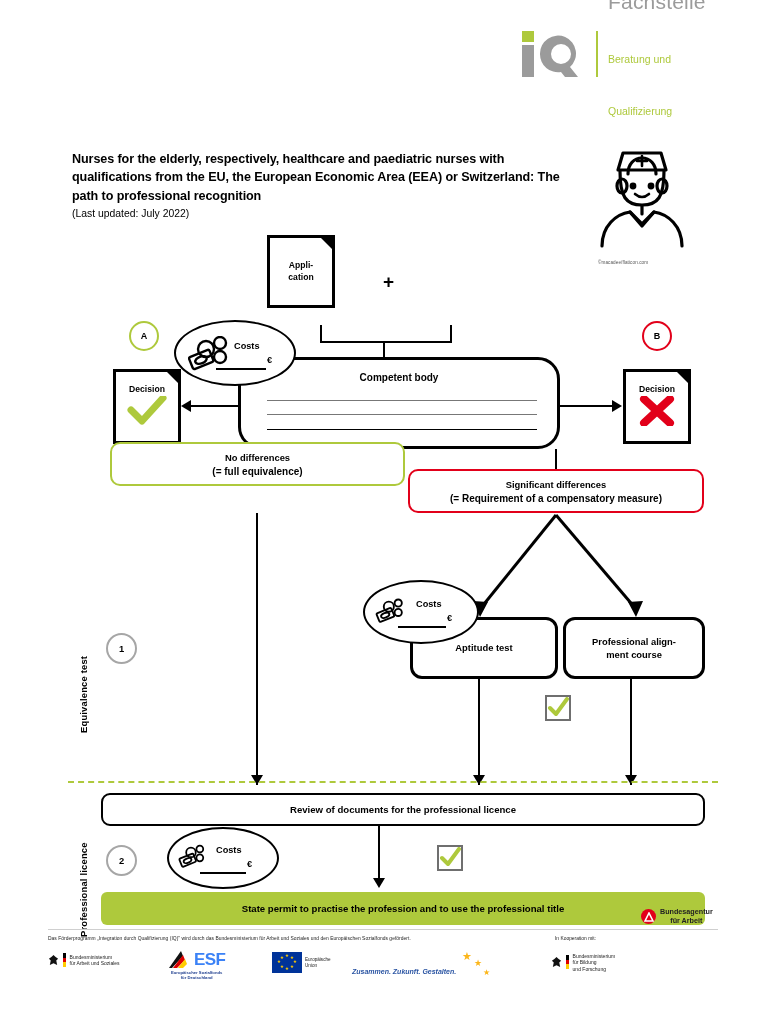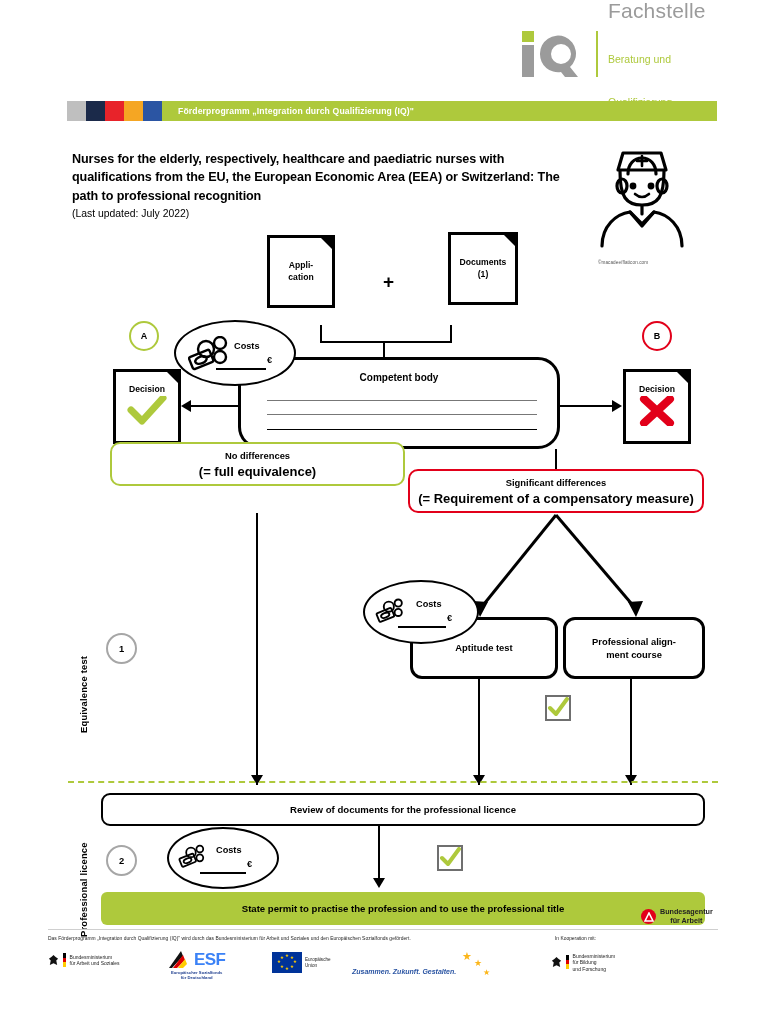--- a/index.html
+++ b/index.html
@@ -6,21 +6,21 @@
   body{width:770px;height:1024px;position:relative;font-family:"Liberation Sans",sans-serif;color:#000;overflow:hidden;}
   .page{position:absolute;inset:0;width:770px;height:1024px;background:#fff;}
 
   
   .logo{position:absolute;left:520px;top:26px;width:200px;height:56px;display:flex;align-items:center;}
   .logo-iq{position:relative;width:72px;height:50px;}
   .logo-iq svg{display:block;}
   .logo-divider{width:2px;height:46px;background:#aec93c;margin:0 10px 0 4px;}
   .logo-txt{display:flex;flex-direction:column;justify-content:center;gap:24px;}
   .logo-title{font-size:21px;color:#9b9b9b;line-height:1.05;letter-spacing:.2px;}
-  .logo-sub{font-size:10.5px;color:#aec93c;line-height:1.18;margin-top:7px;}
+  .logo-sub{font-size:10.5px;color:#aec93c;line-height:1.18;margin-top:16px;}
 
   
   .banner{position:absolute;left:67px;top:101px;width:650px;height:20px;background:#aec93c;display:flex;align-items:center;}
   .sw{width:19px;height:20px;}
   .sw.g{background:#bfbfbf;}
   .sw.n{background:#1b2a4a;}
   .sw.r{background:#e8232a;}
   .sw.o{background:#f5a623;}
   .sw.b{background:#2b55a3;}
   .banner-text{color:#fff;font-size:8.6px;font-weight:bold;margin-left:16px;letter-spacing:.15px;}
@@ -91,21 +91,21 @@
   .competent .cb-rule.r1{top:40px;}
   .competent .cb-rule.r2{top:54px;}
   .competent .cb-rule.r3{top:69px;height:1.4px;background:#000;}
 
   
   .diffbox{position:absolute;box-sizing:border-box;border-radius:10px;background:#fff;
            display:flex;flex-direction:column;align-items:center;justify-content:center;text-align:center;}
   #box-no-diff{left:110px;top:442px;width:295px;height:44px;border:2.4px solid #aec93c;}
   #box-sig-diff{left:408px;top:469px;width:296px;height:44px;border:2.4px solid #e2001a;}
   .diff-title{font-size:9.4px;font-weight:bold;}
-  .diff-sub{font-size:13px;font-weight:bold;margin-top:3px;}
+  .diff-sub{font-size:10px;font-weight:bold;margin-top:3px;}
 
   
   .mbox{position:absolute;box-sizing:border-box;border:3px solid #000;border-radius:12px;background:#fff;
         display:flex;align-items:center;justify-content:center;text-align:center;font-size:9.4px;font-weight:bold;line-height:1.4;}
   #box-aptitude{left:410px;top:617px;width:148px;height:62px;}
   #box-course{left:563px;top:617px;width:142px;height:62px;}
 
   
   #box-review{position:absolute;left:101px;top:793px;width:604px;height:33px;border:2.6px solid #000;border-radius:9px;
               box-sizing:border-box;background:#fff;display:flex;align-items:center;justify-content:center;
@@ -171,28 +171,20 @@
       </svg>
     </div>
     <div class="logo-divider"></div>
     <div class="logo-txt">
       <div class="logo-title">Fachstelle</div>
       <div class="logo-sub">Beratung und</div>
       <div class="logo-sub">Qualifizierung</div>
     </div>
   </div>
 
-  <div class="banner">
-    <span class="sw g"></span>
-    <span class="sw n"></span>
-    <span class="sw r"></span>
-    <span class="sw o"></span>
-    <span class="sw b"></span>
-    <span class="banner-text">Förderprogramm „Integration durch Qualifizierung (IQ)"</span>
-  </div>
 
   <div class="title">Nurses for the elderly, respectively, healthcare and paediatric nurses with qualifications from the EU, the European Economic Area (EEA) or Switzerland: The path to professional recognition</div>
   <div class="subtitle">(Last updated: July 2022)</div>
 
   <div class="nurse">
     <svg width="88" height="106" viewBox="0 0 88 106">
       <g fill="none" stroke="#000" stroke-width="3.2" stroke-linejoin="round" stroke-linecap="round">
         <path d="M20 26 L25 9 L63 9 L68 26 Z"></path>
         <path d="M44 12 v10 M39 17 h10" stroke-width="2.6"></path>
         <path d="M22 27 c0 26 6 34 22 34 s22 -8 22 -34"></path>
@@ -211,25 +203,20 @@
   <div class="nurse-credit">©macadee/flaticon.com</div>
 
   <div class="doc" id="doc-application">
     <span class="fold"></span>
     <span class="doc-label">Appli-</span>
     <span class="doc-label">cation</span>
   </div>
 
   <div class="plus">+</div>
 
-  <div class="doc" id="doc-documents">
-    <span class="fold"></span>
-    <span class="doc-label">Documents</span>
-    <span class="doc-label">(1)</span>
-  </div>
 
   <div class="brace"></div>
   <div class="brace-stem"></div>
   <div class="ln vln" style="left:383px;top:352px;height:14px;"></div>
 
   <div class="circ" id="circle-a">A</div>
   <div class="circ" id="circle-b">B</div>
 
   <div class="competent">
     <div class="cb-title">Competent body</div>

